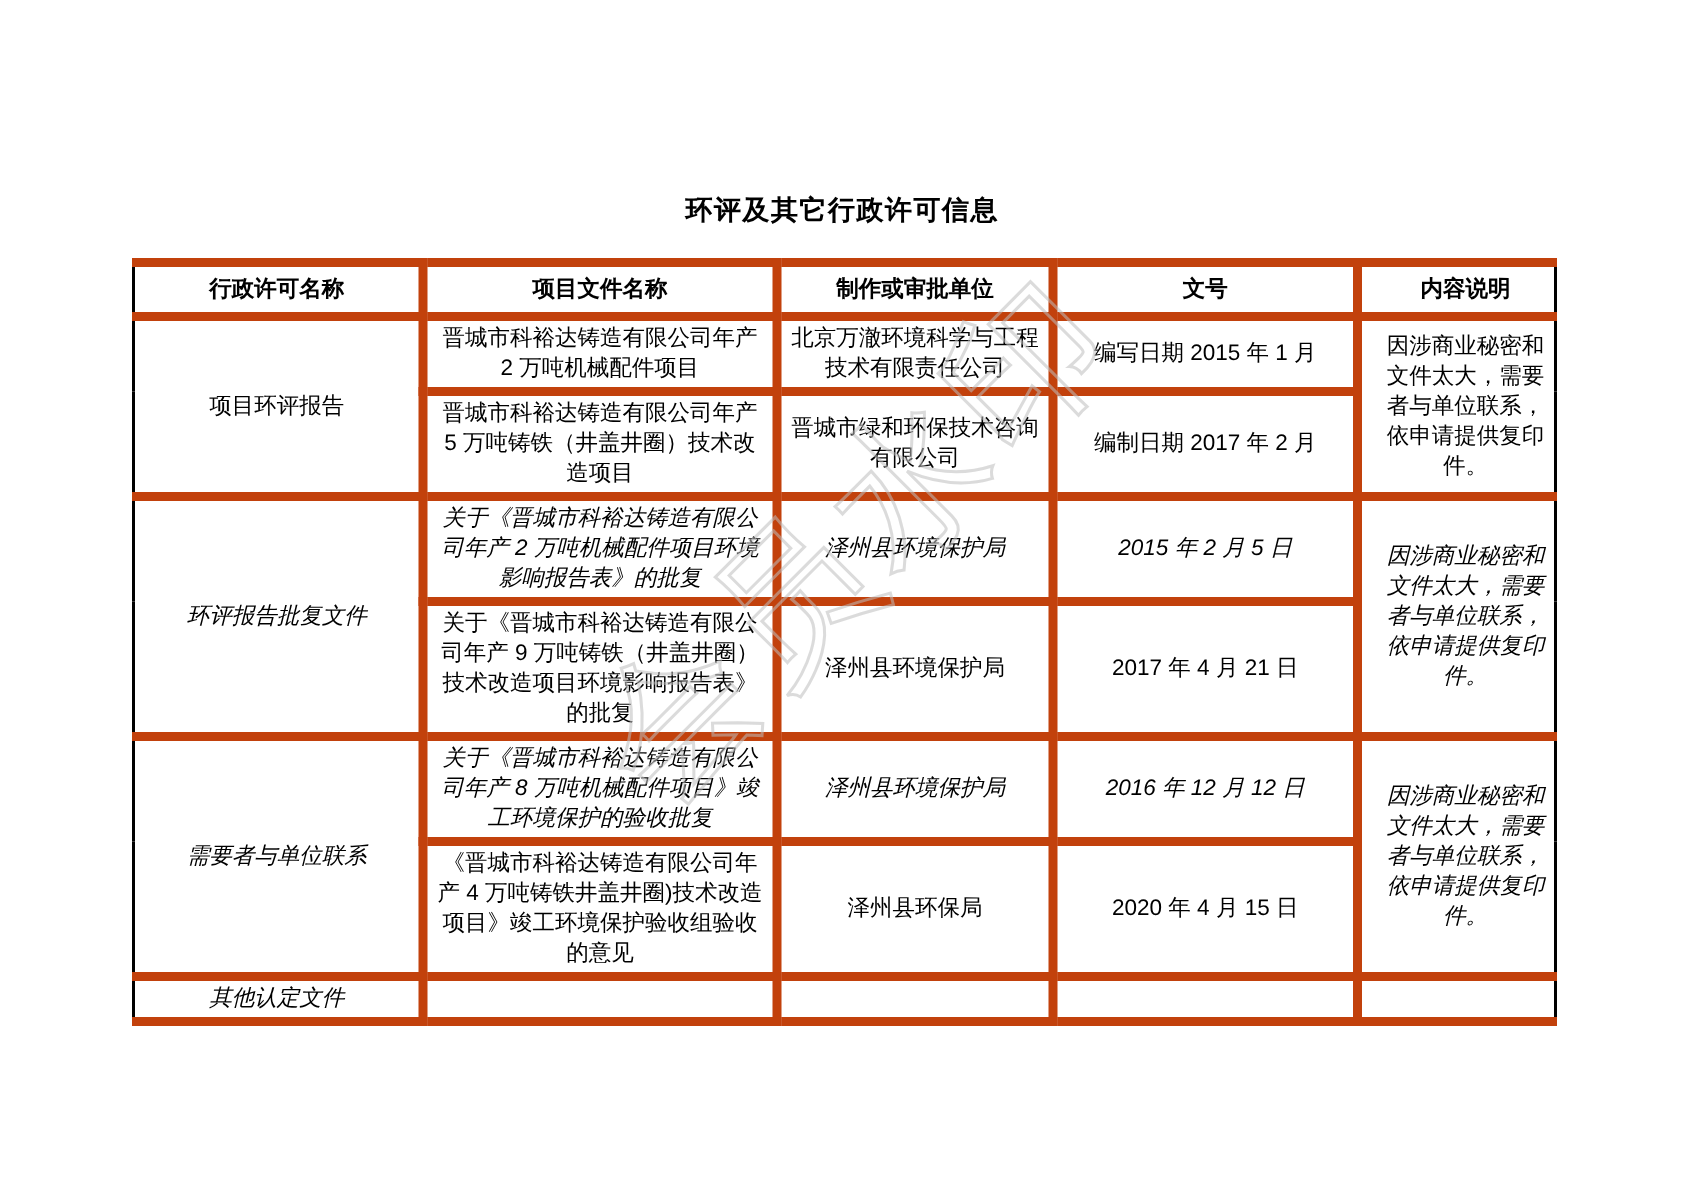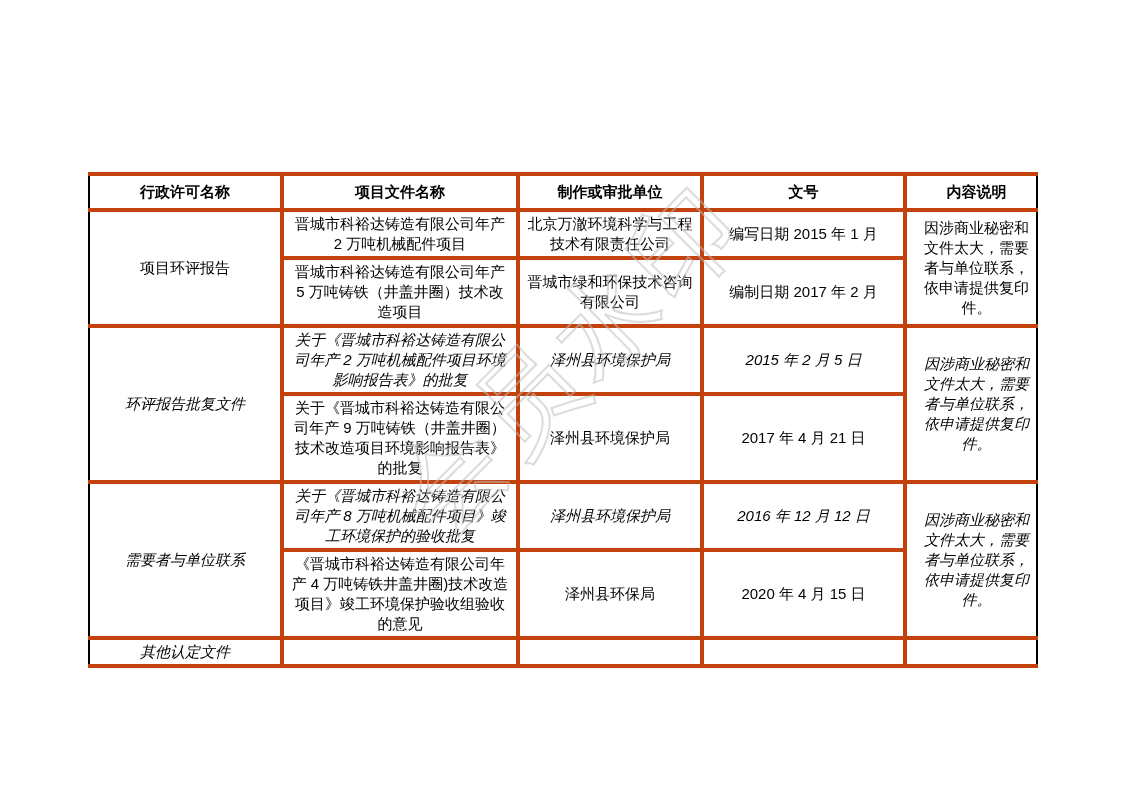--- a/index.html
+++ b/index.html
@@ -21,21 +21,21 @@
   }
   table.permit-table{
     position:absolute;
     left:88px;top:172px;
     width:948px;
     border-collapse:collapse;
     table-layout:fixed;
     z-index:1;
   }
   .permit-table th,.permit-table td{
-    border:4px solid #c2410c;
+    border:6px solid #c2410c;
     text-align:center;
     vertical-align:middle;
     font-size:15px;
     line-height:20px;
     padding:2px 5px;
     word-break:break-all;
   }
   .permit-table th{font-weight:bold;font-size:15px;}
   .permit-table{border:2px solid #000;}
   .permit-table .outer-l{border-left:2px solid #000;}
@@ -65,20 +65,21 @@
       color:transparent;
       -webkit-text-stroke:2px rgba(190,190,190,0.55);
     }
   }
 </style>
 </head>
 <body>
 
 <div class="page">
 
+  <div class="doc-title">环评及其它行政许可信息</div>
 
   <table class="permit-table">
     <colgroup>
       <col style="width:193px">
       <col style="width:236px">
       <col style="width:184px">
       <col style="width:203px">
       <col style="width:132px">
     </colgroup>
     <tbody>

